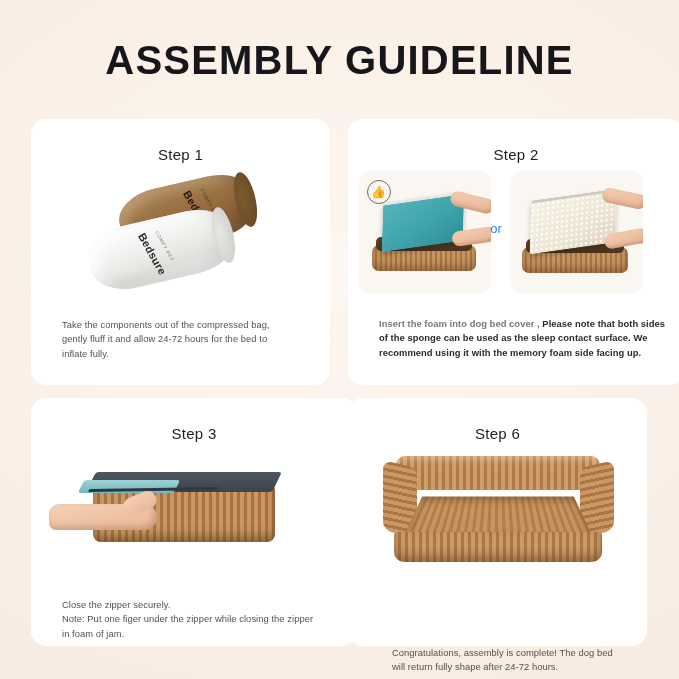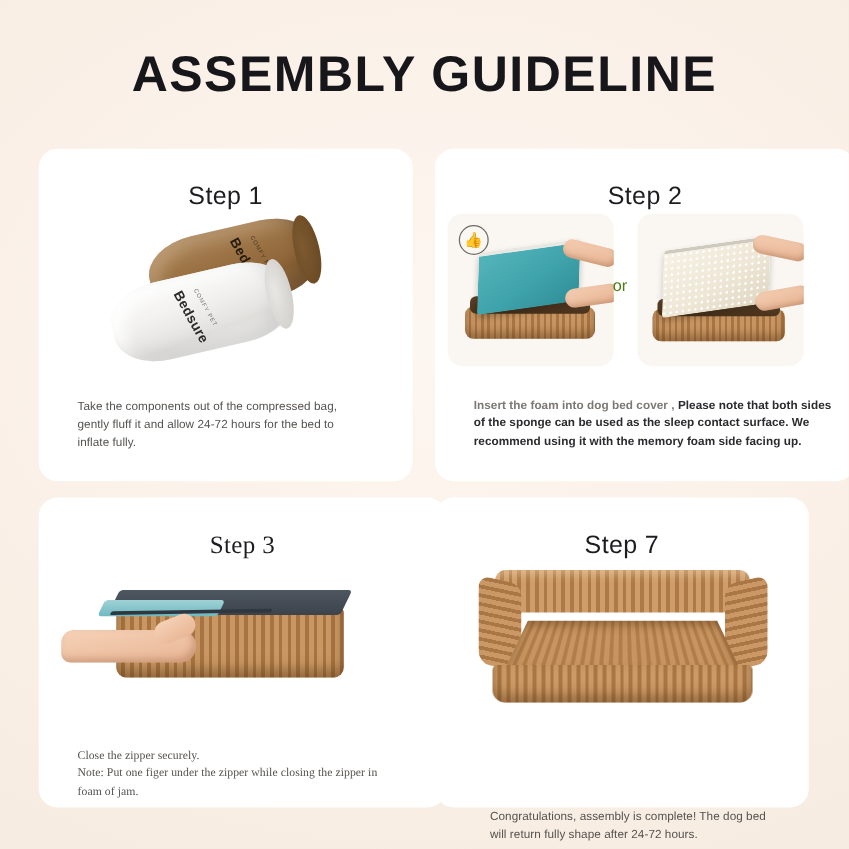--- a/index.html
+++ b/index.html
@@ -37,30 +37,30 @@
   }
 
   
   .card {
     position: absolute;
     background: #ffffff;
     border-radius: 15px;
   }
   #card-1 { left: 31px;  top: 119px; width: 299px; height: 266px; }
   #card-2 { left: 348px; top: 119px; width: 336px; height: 266px; }
-  #card-3 { left: 31px;  top: 398px; width: 326px; height: 248px; font-family: Liberation Serif, serif; }
+  #card-3 { left: 31px;  top: 398px; width: 326px; height: 248px; }
   #card-4 { left: 348px; top: 398px; width: 299px; height: 248px; }
 
   .step-head {
     position: absolute;
     top: 27px;
     left: 0;
     width: 100%;
     text-align: center;
-    font-size: 20px;
+    font-size: 15px;
     color: #1d1c20;
     letter-spacing: 0.3px;
   }
 
   .caption {
     position: absolute;
     left: 31px;
     right: 35px;
     font-size: 9.4px;
     line-height: 14.4px;
@@ -140,21 +140,21 @@
     background: #faf7f3;
     border-radius: 12px;
     overflow: hidden;
   }
   #sub-left  { left: 10px; }
   #sub-right { left: 162px; }
   .or-text {
     position: absolute;
     left: 136px; top: 50px;
     width: 24px; text-align: center;
-    font-size: 13px; color: #4d7c0f;
+    font-size: 13px; color: #3b82f6;
   }
   .thumb-icon {
     position: absolute;
     left: 9px; top: 9px;
     width: 22px; height: 22px;
     border: 1.3px solid #6f6b66;
     border-radius: 50%;
     display: flex; align-items: center; justify-content: center;
     font-size: 12px; color: #55514c;
     line-height: 1;
@@ -364,21 +364,21 @@
       <div class="bed3-zip"></div>
       <div class="bed3-hand"></div>
       <div class="bed3-thumb"></div>
     </div>
 
     <div class="caption" id="cap-3" style="white-space:pre-line;">Close the zipper securely.
 Note:  Put one figer under the zipper while closing the zipper in foam of jam.</div>
   </div>
 
   <div class="card" id="card-4">
-    <div class="step-head">Step 7</div>
+    <div class="step-head">Step 6</div>
 
     <div class="art" id="art4">
       <div class="b4-back"></div>
       <div class="b4-arm left"></div>
       <div class="b4-arm right"></div>
       <div class="b4-inner"></div>
       <div class="b4-front"></div>
     </div>
 
     <div class="caption" id="cap-4">Congratulations, assembly is complete! The dog bed will return fully shape after 24-72 hours.</div>

